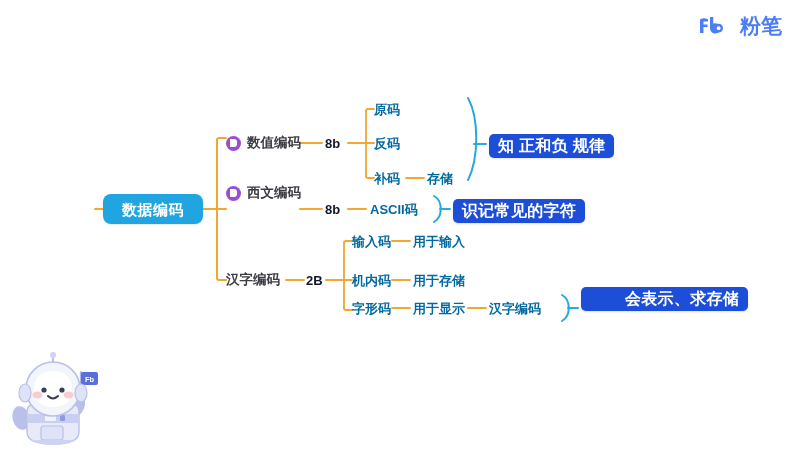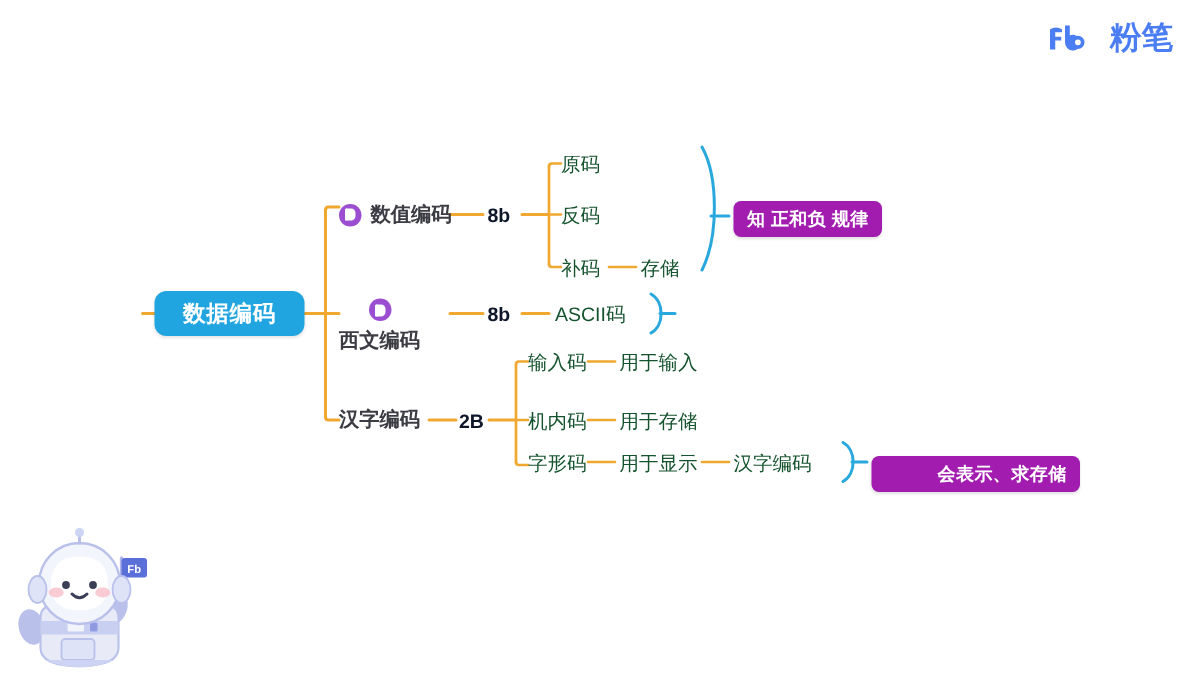--- a/index.html
+++ b/index.html
@@ -116,40 +116,40 @@
     top: 3.5px;
     width: 2px;
     height: 8px;
     background: #ffffff;
     border-radius: 1px;
     z-index: 2;
   }
 
   .leaf-node {
     font-size: 13px;
-    color: #14532d;
-    font-weight: normal;
+    color: #0369a1;
+    font-weight: bold;
     height: 18px;
     display: flex;
     align-items: center;
   }
 
   .mono-node {
     font-size: 13px;
     color: #0f172a;
     font-weight: bold;
     height: 18px;
     display: flex;
     align-items: center;
   }
 
   .badge {
-    background: #a21caf;
+    background: #1d4ed8;
     color: #ffffff;
-    font-size: 12px;
+    font-size: 16px;
     font-weight: bold;
     border-radius: 5px;
     padding: 5px 9px 6px 9px;
     height: 13px;
     display: flex;
     align-items: center;
     letter-spacing: 0.3px;
     box-shadow: 0 1px 2px rgba(0,0,0,0.12);
   }
 
@@ -235,44 +235,45 @@
   <div class="node root-node">数据编码</div>
   <div class="node mono-node" style="left:325px; top:134px;">8b</div>
 
   <div class="node leaf-node" style="left:374px; top:100px;">原码</div>
   <div class="node leaf-node" style="left:374px; top:134px;">反码</div>
   <div class="node leaf-node" style="left:374px; top:169px;">补码</div>
   <div class="node leaf-node" style="left:427px; top:169px;">存储</div>
 
   <div class="node badge" style="left:489px; top:134px;">知 正和负 规律</div>
 
-  <div class="node branch-node" style="left:226px; top:199px;flex-direction:column;">
+  <div class="node branch-node" style="left:226px; top:183px;">
     <span class="branch-icon"></span>
     <span>西文编码</span>
   </div>
   <div class="node mono-node" style="left:325px; top:200px;">8b</div>
   <div class="node leaf-node" style="left:370px; top:200px;">ASCII码</div>
 
+  <div class="node badge" style="left:453px; top:199px;">识记常见的字符</div>
 
   <div class="node branch-node" style="left:226px; top:270px;justify-content:flex-end;">
     <span>汉字编码</span>
   </div>
   <div class="node mono-node" style="left:306px; top:271px;">2B</div>
 
   <div class="node leaf-node" style="left:352px; top:232px;">输入码</div>
   <div class="node leaf-node" style="left:413px; top:232px;text-align:center;">用于输入</div>
 
   <div class="node leaf-node" style="left:352px; top:271px;">机内码</div>
   <div class="node leaf-node" style="left:413px; top:271px;">用于存储</div>
 
   <div class="node leaf-node" style="left:352px; top:299px;">字形码</div>
   <div class="node leaf-node" style="left:413px; top:299px;">用于显示</div>
   <div class="node leaf-node" style="left:489px; top:299px;">汉字编码</div>
 
-  <div class="node badge" style="left:581px; top:304px;padding-left:44px;">会表示、求存储</div>
+  <div class="node badge" style="left:581px; top:287px;padding-left:44px;">会表示、求存储</div>
 
   <div class="mascot">
     <svg width="92" height="98" viewBox="0 0 92 98" xmlns="http://www.w3.org/2000/svg">
 
       <line x1="73" y1="20" x2="73" y2="58" stroke="#aeb6e8" stroke-width="2.2" stroke-linecap="round"></line>
       <rect x="73" y="20" width="17" height="13" rx="2" fill="#5b6fd8"></rect>
       <text x="81.5" y="30" font-size="7.5" fill="#ffffff" text-anchor="middle" font-family="Liberation Sans, sans-serif" font-weight="bold">Fb</text>
 
       <ellipse cx="13" cy="66" rx="8.5" ry="12" fill="#b9c0ea" transform="rotate(-14 13 66)"></ellipse>
 

